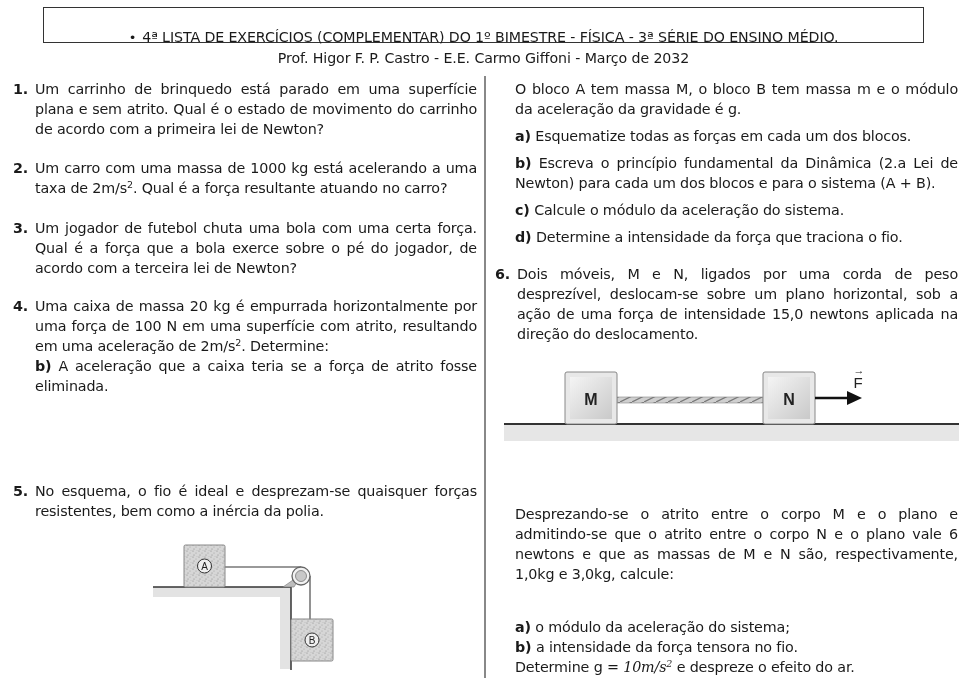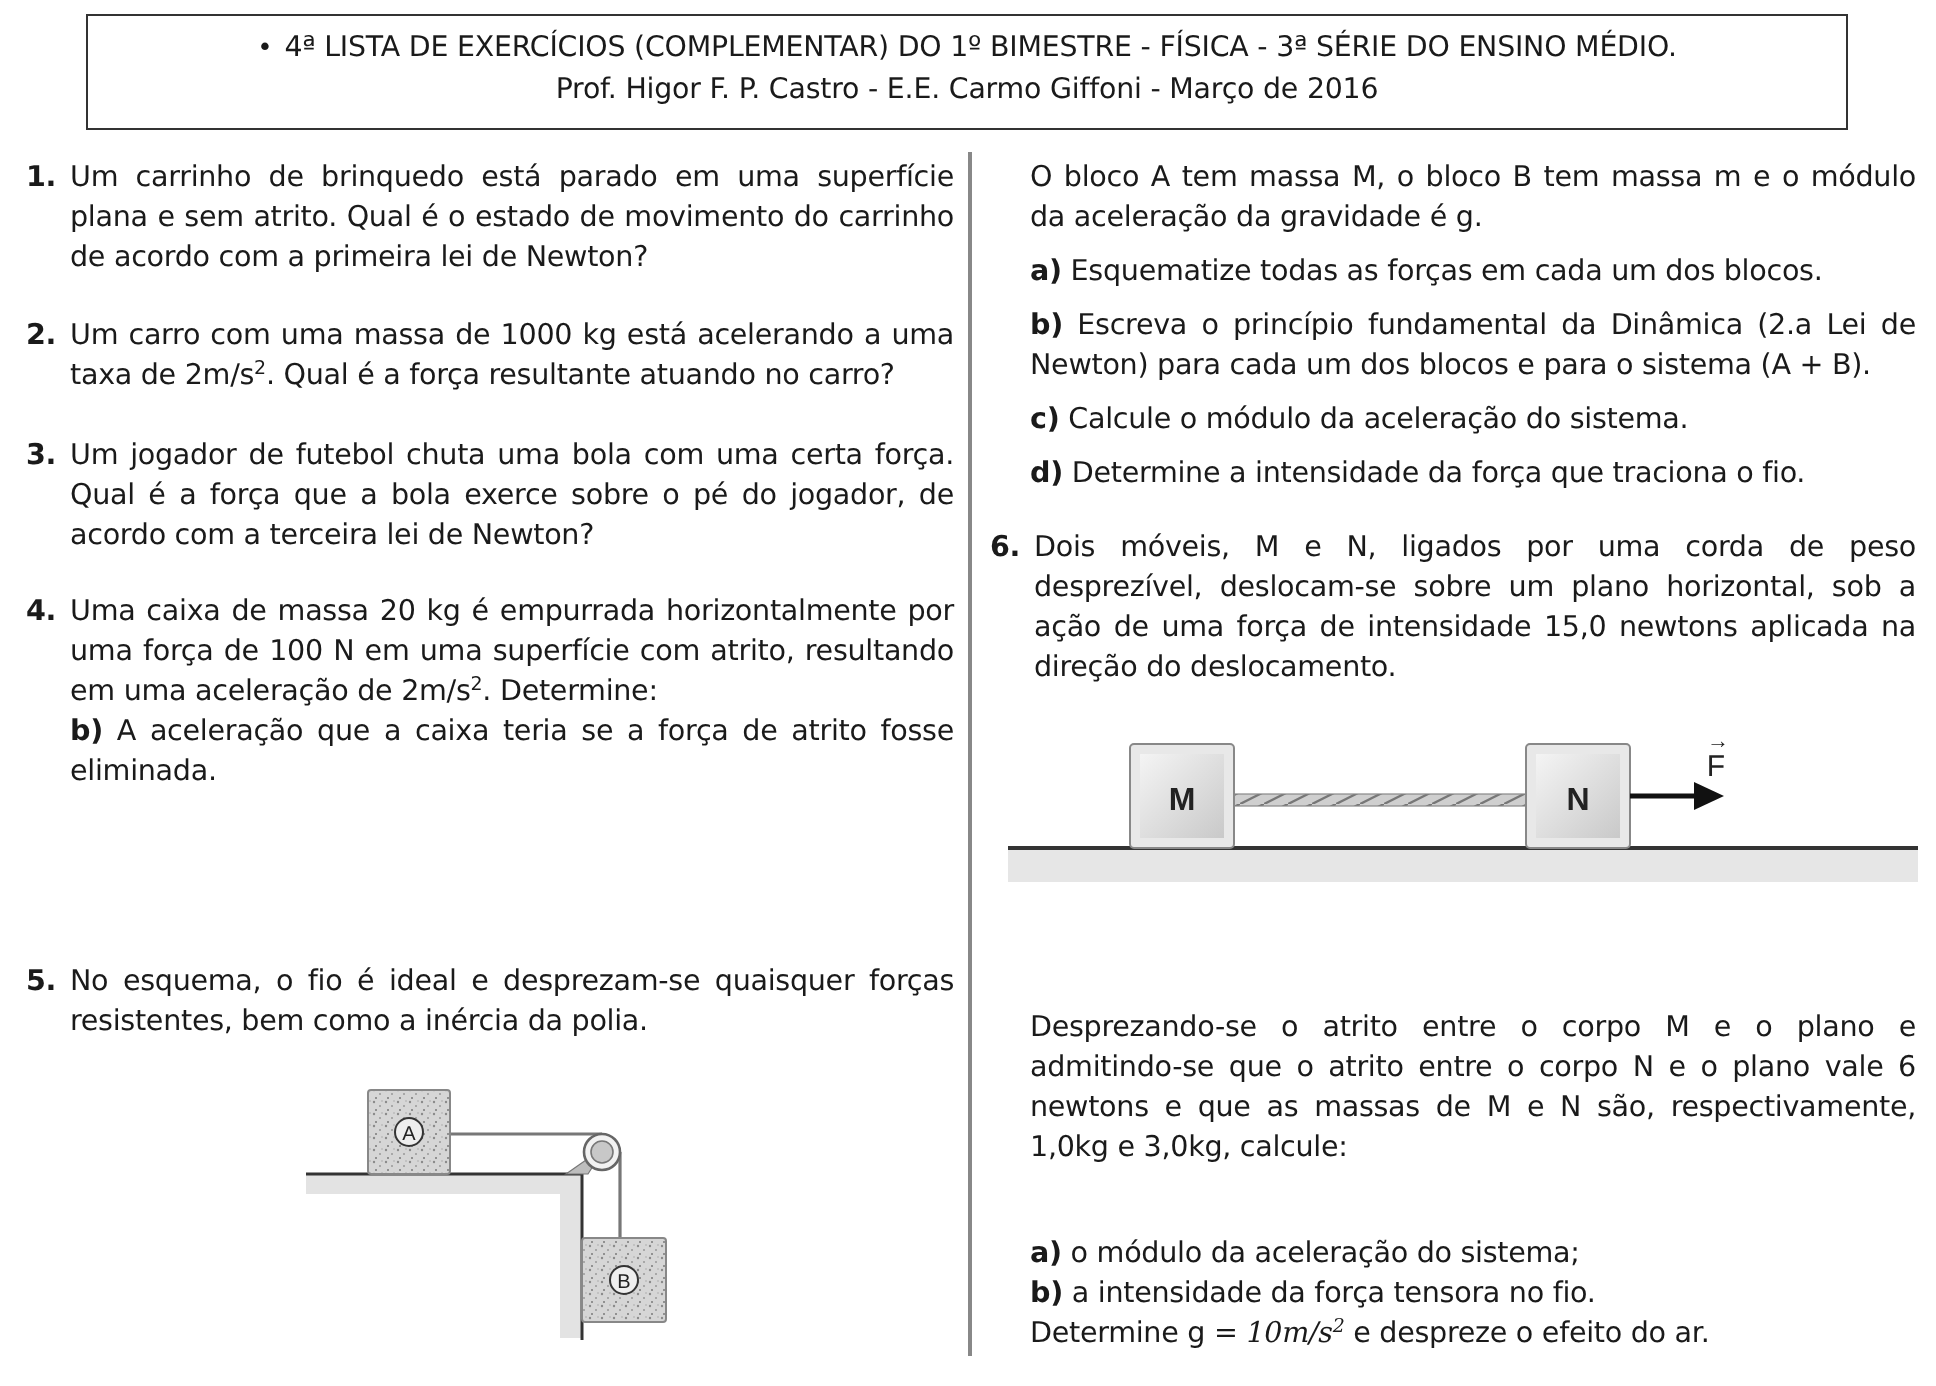--- a/index.html
+++ b/index.html
@@ -2,24 +2,24 @@
 <html><head>
 <meta charset="utf-8">
 <style>
   html, body { margin: 0; padding: 0; background: #ffffff; }
   body {
     width: 968px; height: 693px; position: relative; overflow: hidden;
     font-family: "DejaVu Sans", "Liberation Sans", sans-serif;
     color: #1a1a1a;
   }
   .header-box {
-    position: absolute; left: 43px; top: 7px; width: 881px; height: 58px;
+    position: absolute; left: 43px; top: 7px; width: 881px; height: 36px;
     border: 1px solid #333; box-sizing: border-box;
     text-align: center; font-size: 14.2px; line-height: 20px;
-    padding-top: 6px; letter-spacing: -0.1px;
+    padding-top: 19px; letter-spacing: -0.1px;
   }
   .header-box .bullet { font-size: 13px; margin-right: 6px; }
   .col-divider {
     position: absolute; left: 484px; top: 76px; width: 2px; height: 602px;
     background: #888;
   }
   .text { font-size: 14.3px; line-height: 20px; letter-spacing: -0.15px; }
   .q {
     position: absolute;
     text-align: justify;
@@ -36,21 +36,21 @@
   .fig { position: absolute; }
   svg text { font-family: "Liberation Sans", "DejaVu Sans", sans-serif; }
 </style>
 </head>
 <body>
 
 <div class="header-box">
   <div>
     <span class="bullet">•</span><span>4ª LISTA DE EXERCÍCIOS (COMPLEMENTAR) DO 1º BIMESTRE - FÍSICA - 3ª SÉRIE DO ENSINO MÉDIO.</span>
   </div>
-  <div>Prof. Higor F. P. Castro - E.E. Carmo Giffoni - Março de 2016</div>
+  <div>Prof. Higor F. P. Castro - E.E. Carmo Giffoni - Março de 2032</div>
 </div>
 
 <div class="col-divider"></div>
 
 <div class="q text" style="left:35px; top:79px; width:442px;">
   <span class="num">1.</span>
   <p>Um carrinho de brinquedo está parado em uma superfície plana e sem atrito. Qual é o estado de movimento do carrinho de acordo com a primeira lei de Newton?</p>
 </div>
 
 <div class="q text" style="left:35px; top:158px; width:442px;">

